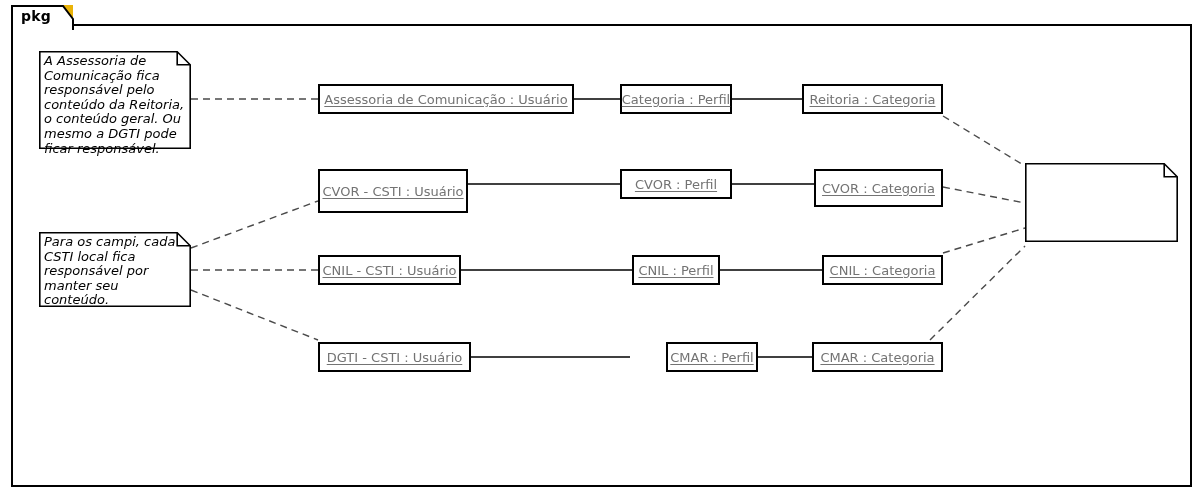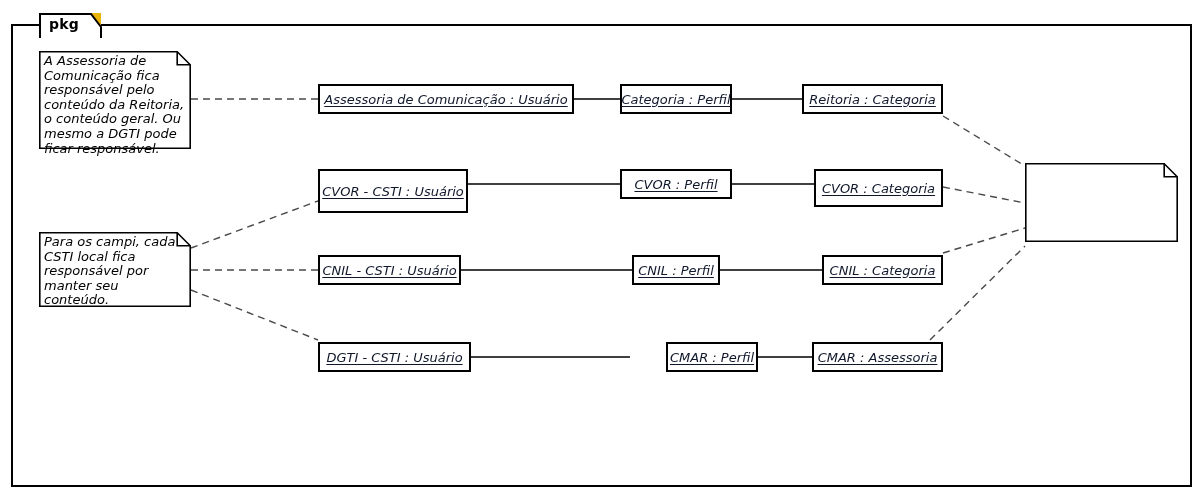--- a/index.html
+++ b/index.html
@@ -9,42 +9,41 @@
     -webkit-font-smoothing:none;
   }
   #canvas{position:relative;width:1203px;height:500px;overflow:hidden;background:#fff;}
 
   
   .pkg-frame{
     position:absolute;left:11px;top:24px;width:1181px;height:463px;
     border:2px solid #000;box-sizing:border-box;background:transparent;
   }
   .pkg-tab{
-    position:absolute;left:11px;top:13px;width:62px;height:24px;
-    box-sizing:border-box;background:#eab308;margin-left:28px;
+    position:absolute;left:11px;top:5px;width:62px;height:24px;
+    box-sizing:border-box;background:#eab308;
   }
   .pkg-tab-label{
     position:absolute;left:10px;top:3px;
     font-size:14px;font-weight:bold;color:#000;letter-spacing:0.2px;
     line-height:17px;
   }
   .pkg-tab-svg{position:absolute;left:0;top:0;}
 
   
   .obj{
     position:absolute;box-sizing:border-box;
     border:2px solid #000;background:#ffffff;
     display:flex;align-items:center;justify-content:center;
   }
   .obj-label{
-    font-size:13px;color:#0f172a;white-space:nowrap;
+    font-size:13px;color:#737373;white-space:nowrap;
     text-decoration:underline;
     text-underline-offset:2px;
     line-height:15px;
-    font-style:italic;
   }
 
   
   .note{position:absolute;}
   .note-svg{position:absolute;left:0;top:0;}
   .note-text{
     position:absolute;left:5px;top:3px;
     font-size:13px;line-height:14.6px;color:#000;
     white-space:pre-line;
     font-style:italic;
@@ -148,17 +147,17 @@
       <div class="obj" style="left: 822px; top: 255px; width: 121px; height: 30px;">
         <span class="obj-label">CNIL : Categoria</span>
       </div>
       <div class="obj" style="left: 318px; top: 342px; width: 153px; height: 30px;">
         <span class="obj-label">DGTI - CSTI : Usuário</span>
       </div>
       <div class="obj" style="left: 630px; top: 342px; width: 92px; height: 30px; margin-left: 36px;">
         <span class="obj-label">CMAR : Perfil</span>
       </div>
       <div class="obj" style="left: 812px; top: 342px; width: 131px; height: 30px;">
-        <span class="obj-label">CMAR : Assessoria</span>
+        <span class="obj-label">CMAR : Categoria</span>
       </div>
     </div>
 
 </div>
 
 </body></html>

